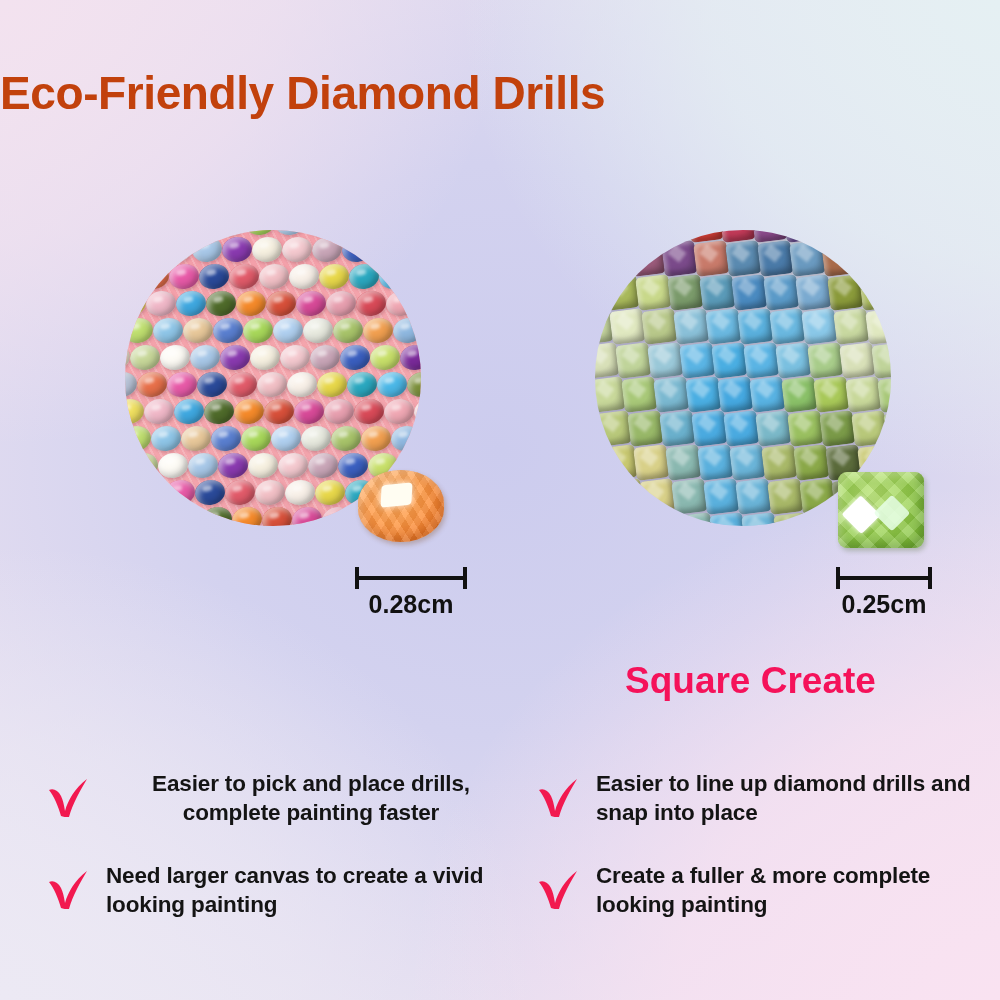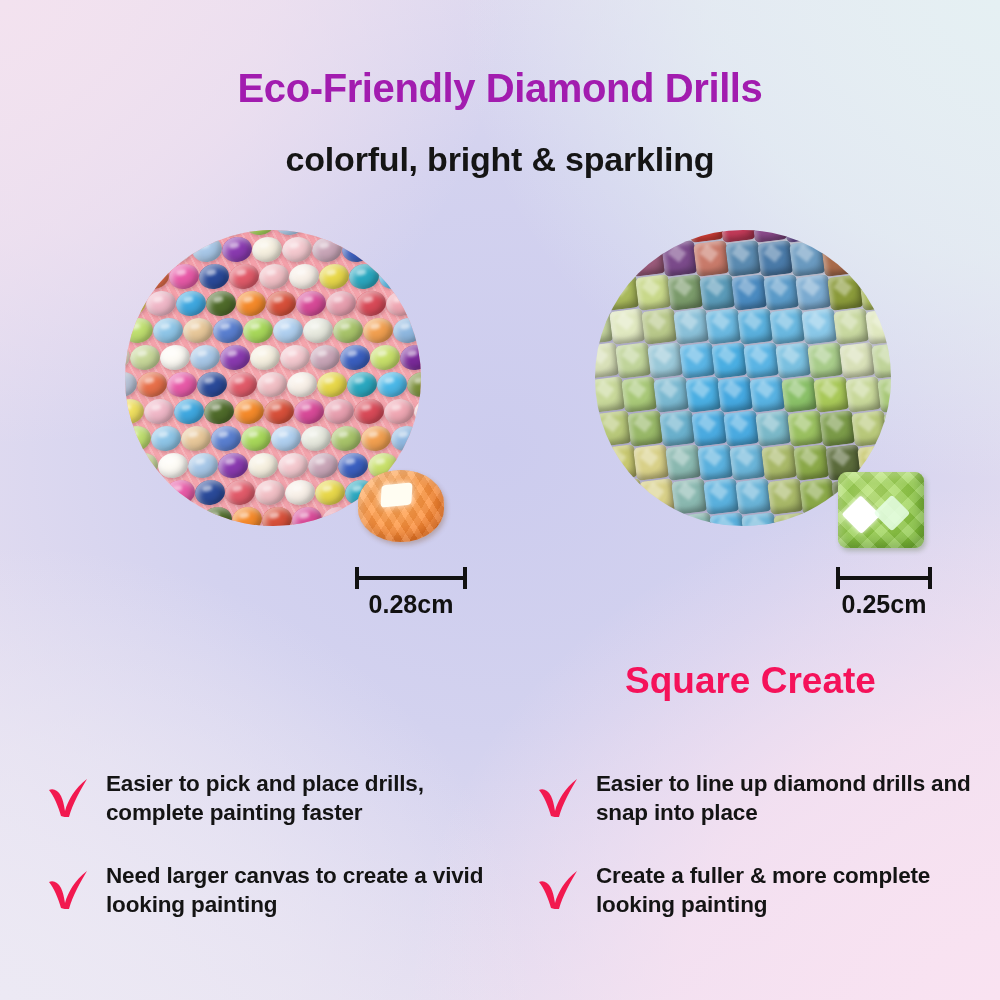--- a/index.html
+++ b/index.html
@@ -19,22 +19,22 @@
       radial-gradient(72% 64% at 100% 0%, #e5f0f3 0%, rgba(229,240,243,0.72) 40%, rgba(229,240,243,0) 75%);}
   #bg-bl{position:absolute;inset:0;background:
       radial-gradient(70% 60% at 0% 100%, #ece9f4 0%, rgba(236,233,244,0.6) 42%, rgba(236,233,244,0) 76%);}
   #bg-br{position:absolute;inset:0;background:
       radial-gradient(76% 66% at 100% 100%, #f9e2f1 0%, rgba(249,226,241,0.75) 42%, rgba(249,226,241,0) 78%);}
 
   #page{position:absolute;inset:0;}
 
   
   .title{
-    position:absolute;left:0;right:0;top:66px;text-align:center;
-    font-size:40px;font-weight:bold;color:#a21caf;letter-spacing:-0.4px;
+    position:absolute;left:0;right:0;top:66px;text-align:left;
+    font-size:46px;font-weight:bold;color:#c2410c;letter-spacing:-0.4px;
     font-family:"Liberation Sans", sans-serif;
   }
   .subtitle{
     position:absolute;left:0;right:0;top:140px;text-align:center;
     font-size:34px;font-weight:bold;color:#151515;letter-spacing:-0.2px;
   }
 
   
   .photo-circle{
     position:absolute;width:296px;height:296px;border-radius:50%;
@@ -103,38 +103,37 @@
 
   
   .col-heading{position:absolute;font-size:37px;font-weight:bold;color:#f5125a;}
   #round-heading{left:175px;top:660px;}
   #square-heading{left:625px;top:660px;}
 
   
   .bullet{position:absolute;display:flex;align-items:flex-start;gap:14px;}
   .check{flex:0 0 auto;width:46px;height:46px;margin-top:4px;}
   .bullet-text{font-size:22.5px;font-weight:bold;color:#141414;line-height:1.28;letter-spacing:-0.15px;}
-  #b1{left:46px;top:770px;width:470px;}
+  #b1{left:46px;top:770px;width:470px;text-align:center;}
   #b2{left:46px;top:862px;width:470px;}
   #b3{left:536px;top:770px;width:460px;}
   #b4{left:536px;top:862px;width:460px;}
 </style>
 </head>
 <body>
 
 <div id="bg-base"></div>
 <div id="bg-tl"></div>
 <div id="bg-tr"></div>
 <div id="bg-bl"></div>
 <div id="bg-br"></div>
 
 <div id="page">
 
   <div class="title">Eco-Friendly Diamond Drills</div>
-  <div class="subtitle">colorful, bright &amp; sparkling</div>
 
   <div class="photo-circle" id="round-photo">
     <div class="photo-inner" id="round-canvas">
       <div class="canvas-pink"></div>
     <div class="bead" style="left: -30px; top: -20px; width: 30px; height: 25px; background: radial-gradient(at 35% 28%, rgb(154, 74, 192) 0%, rgb(154, 74, 192) 55%, rgba(0, 0, 0, 0.18) 100%), rgb(154, 74, 192); transform: rotate(-10deg);"></div>
         <div class="bead" style="left: 0px; top: -20px; width: 30px; height: 25px; background: radial-gradient(at 35% 28%, rgb(192, 224, 112) 0%, rgb(192, 224, 112) 55%, rgba(0, 0, 0, 0.18) 100%), rgb(192, 224, 112); transform: rotate(-10deg);"></div>
         <div class="bead" style="left: 30px; top: -20px; width: 30px; height: 25px; background: radial-gradient(at 35% 28%, rgb(143, 198, 232) 0%, rgb(143, 198, 232) 55%, rgba(0, 0, 0, 0.18) 100%), rgb(143, 198, 232); transform: rotate(-10deg);"></div>
         <div class="bead" style="left: 60px; top: -20px; width: 30px; height: 25px; background: radial-gradient(at 35% 28%, rgb(232, 200, 154) 0%, rgb(232, 200, 154) 55%, rgba(0, 0, 0, 0.18) 100%), rgb(232, 200, 154); transform: rotate(-10deg);"></div>
         <div class="bead" style="left: 90px; top: -20px; width: 30px; height: 25px; background: radial-gradient(at 35% 28%, rgb(90, 127, 208) 0%, rgb(90, 127, 208) 55%, rgba(0, 0, 0, 0.18) 100%), rgb(90, 127, 208); transform: rotate(-10deg);"></div>
         <div class="bead" style="left: 120px; top: -20px; width: 30px; height: 25px; background: radial-gradient(at 35% 28%, rgb(168, 216, 90) 0%, rgb(168, 216, 90) 55%, rgba(0, 0, 0, 0.18) 100%), rgb(168, 216, 90); transform: rotate(-10deg);"></div>

